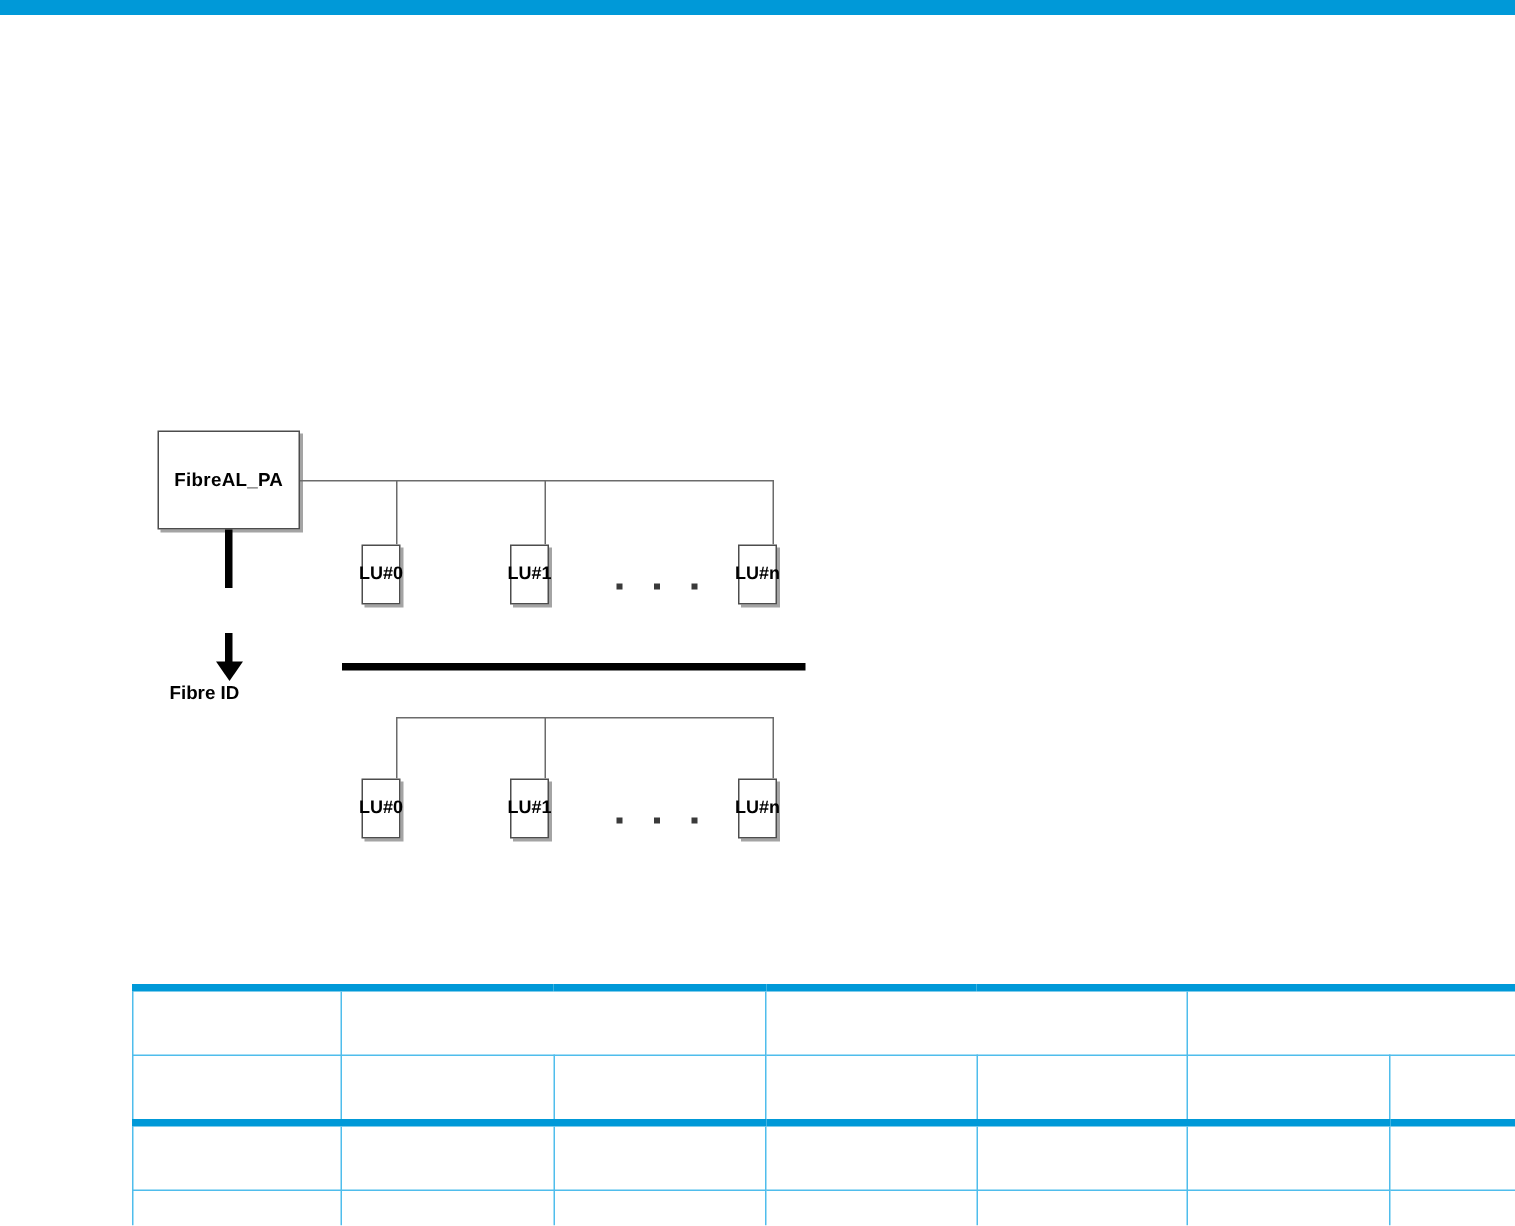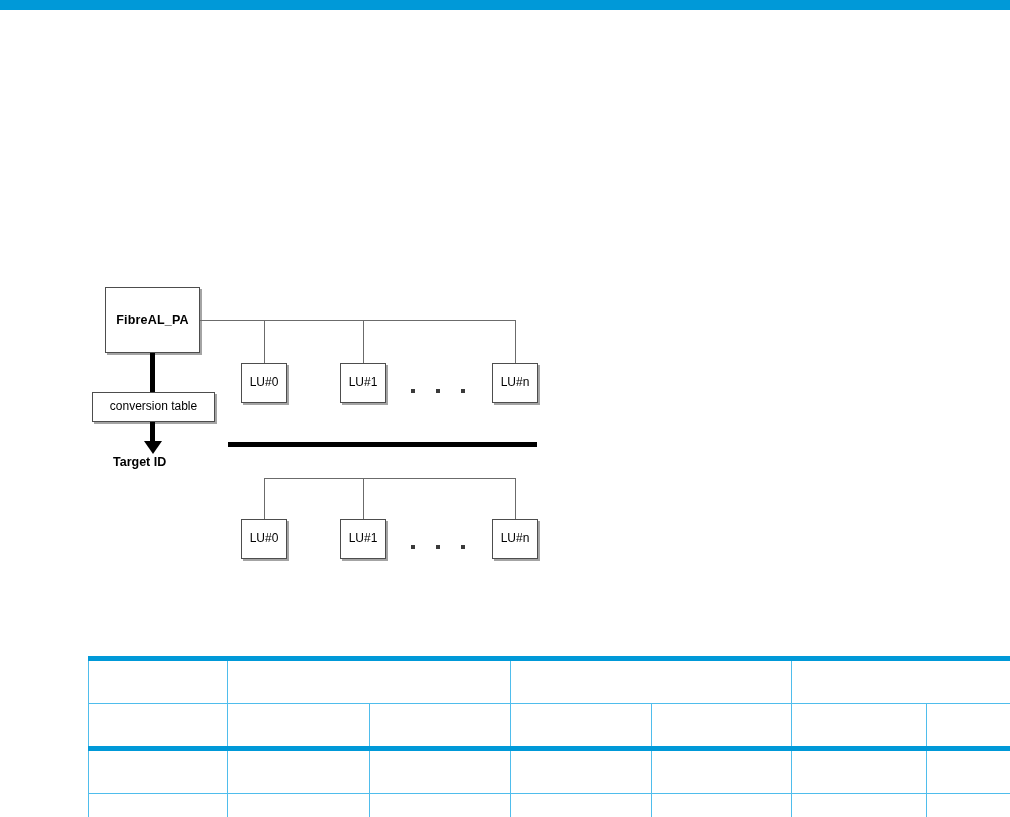--- a/index.html
+++ b/index.html
@@ -67,24 +67,24 @@
     left: 92px;
     top: 392px;
     width: 123px;
     height: 30px;
     font-size: 12px;
     font-weight: normal;
     box-shadow: 2px 2px 0 0 rgba(90,90,90,0.55);
   }
 
   .lu-box {
-    width: 46px;
+    width: 26px;
     height: 40px;
     font-size: 12px;
-    font-weight: normal;
+    font-weight: bold;
   }
 
   .lu-line1, .lu-line2 { display: block; }
 
   
   .wire-h {
     position: absolute;
     height: 0;
     border-top: 1.6px solid #6b6b6b;
   }
@@ -165,28 +165,25 @@
 
   <div id="diagram">
 
     <div class="node-box" id="fibre-box">
       <span class="lu-line1">Fibre</span>
       <span class="lu-line2">AL_PA</span>
     </div>
 
     <div class="thick-v" style="left:150px; top:353px; height:39px;"></div>
 
-    <div class="node-box" id="conversion-box">
-      <span>conversion table</span>
-    </div>
 
     <div class="thick-v" style="left:150px; top:422px; height:20px;"></div>
     <div class="arrow-head" style="left:144px; top:441px;"></div>
 
-    <div class="caption-bold" style="left:113px; top:455px;">Target ID</div>
+    <div class="caption-bold" style="left:113px; top:455px;">Fibre ID</div>
 
     <div class="wire-h" style="left:200px; top:320px; width:316px;"></div>
 
     <div class="wire-v" style="left:264px; top:320px; height:43px;"></div>
 
     <div class="wire-v" style="left:363px; top:320px; height:43px;"></div>
 
     <div class="wire-v" style="left:515px; top:320px; height:43px;"></div>
 
     <div class="node-box lu-box" style="left:241px; top:363px;">

